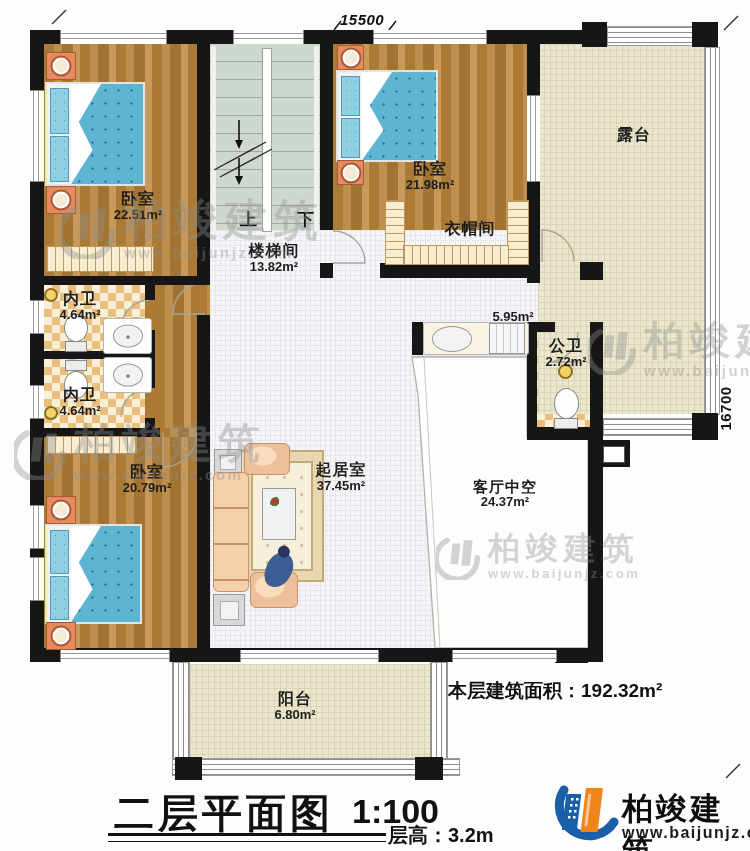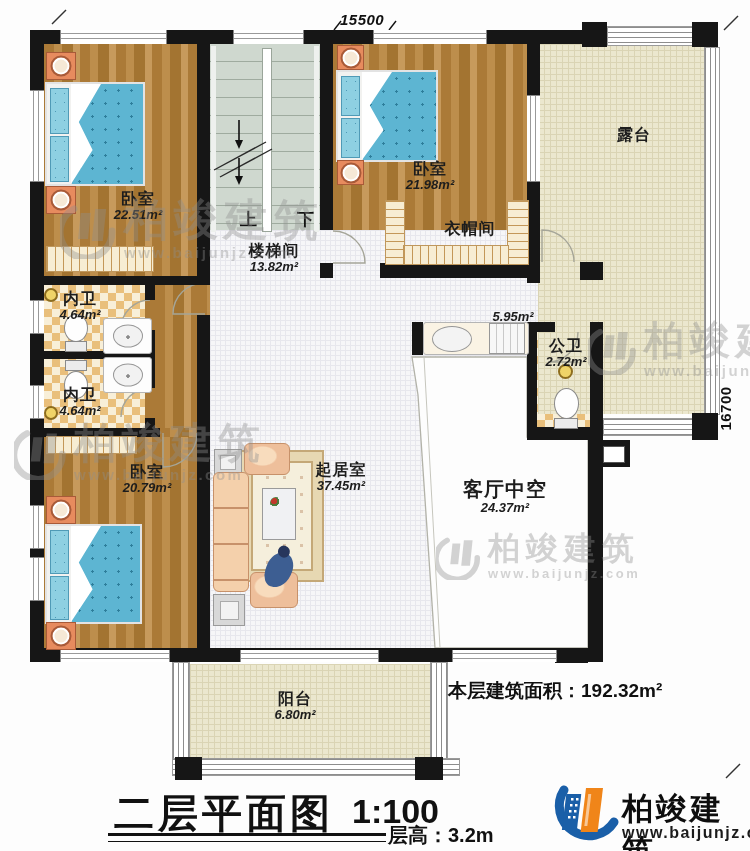--- a/index.html
+++ b/index.html
@@ -65,21 +65,21 @@
   .stbl{background:#d8d8d8;border:1.5px solid #9a9a9a;}
   .stbl:after{content:"";position:absolute;left:20%;top:20%;width:55%;height:55%;background:#f2f2f2;border:1px solid #aaa;}
   .ctable{background:#f0f1f3;border:1.5px solid #9a9a9a;}
   .ctable:after{content:"";position:absolute;left:7px;top:8px;width:12px;height:12px;border-radius:50%;
         background:radial-gradient(circle at 35% 35%,#c0392b 3px,#4d7a3a 3px 5px,transparent 5px);}
   .person{background:#3d5e92;border-radius:55% 45% 60% 40%;transform:rotate(18deg);}
   .person:after{content:"";position:absolute;left:6px;top:-7px;width:12px;height:12px;border-radius:50%;background:#27365c;}
   
   .rlabel{position:absolute;transform:translateX(-50%);text-align:center;color:#1d1d1d;white-space:nowrap;line-height:1.15;}
   .rname{font-size:16px;font-weight:bold;letter-spacing:1px;}
-  .rarea{font-size:13px;font-weight:bold;font-style:italic;}
+  .rarea{font-size:13px;font-weight:bold;}
   .updown{position:absolute;font-size:17px;font-weight:bold;color:#111;}
   .dim{position:absolute;font-size:15px;font-weight:bold;color:#111;letter-spacing:.5px;}
   
   .wm{position:absolute;display:flex;align-items:center;gap:6px;color:#8f8f8f;opacity:.38;pointer-events:none;}
   .wm-t{font-weight:bold;letter-spacing:6px;line-height:1;white-space:nowrap;}
   .wm-u{font-weight:bold;font-size:15px;letter-spacing:2.5px;white-space:nowrap;margin-top:2px;}
   
   .farea{position:absolute;font-size:19px;font-weight:bold;color:#111;text-align:center;}
   .ftitle{position:absolute;font-size:40px;font-weight:bold;color:#111;letter-spacing:4px;}
   .fscale{position:absolute;font-size:34px;font-weight:bold;color:#111;}
@@ -314,21 +314,21 @@
   </div>
   <div class="rlabel" style="left:147px;top:463px;">
     <div class="rname">卧室</div>
       <div class="rarea">20.79m²</div>
   </div>
   <div class="rlabel" style="left:341px;top:461px;">
     <div class="rname">起居室</div>
       <div class="rarea">37.45m²</div>
   </div>
   <div class="rlabel" style="left:505px;top:478px;">
-    <div class="rname" style="font-size:20px;">客厅中空</div>
+    <div class="rname" style="font-size:15px;">客厅中空</div>
       <div class="rarea">24.37m²</div>
   </div>
   <div class="rlabel" style="left:295px;top:690px;">
     <div class="rname">阳台</div>
       <div class="rarea">6.80m²</div>
   </div>
 
   <div class="dim" style="left:340px;top:11px;font-style:italic;">15500</div>
   <div class="dim" style="left:703px;top:400px;transform:rotate(-90deg);transform-origin:center;">16700</div>
 

